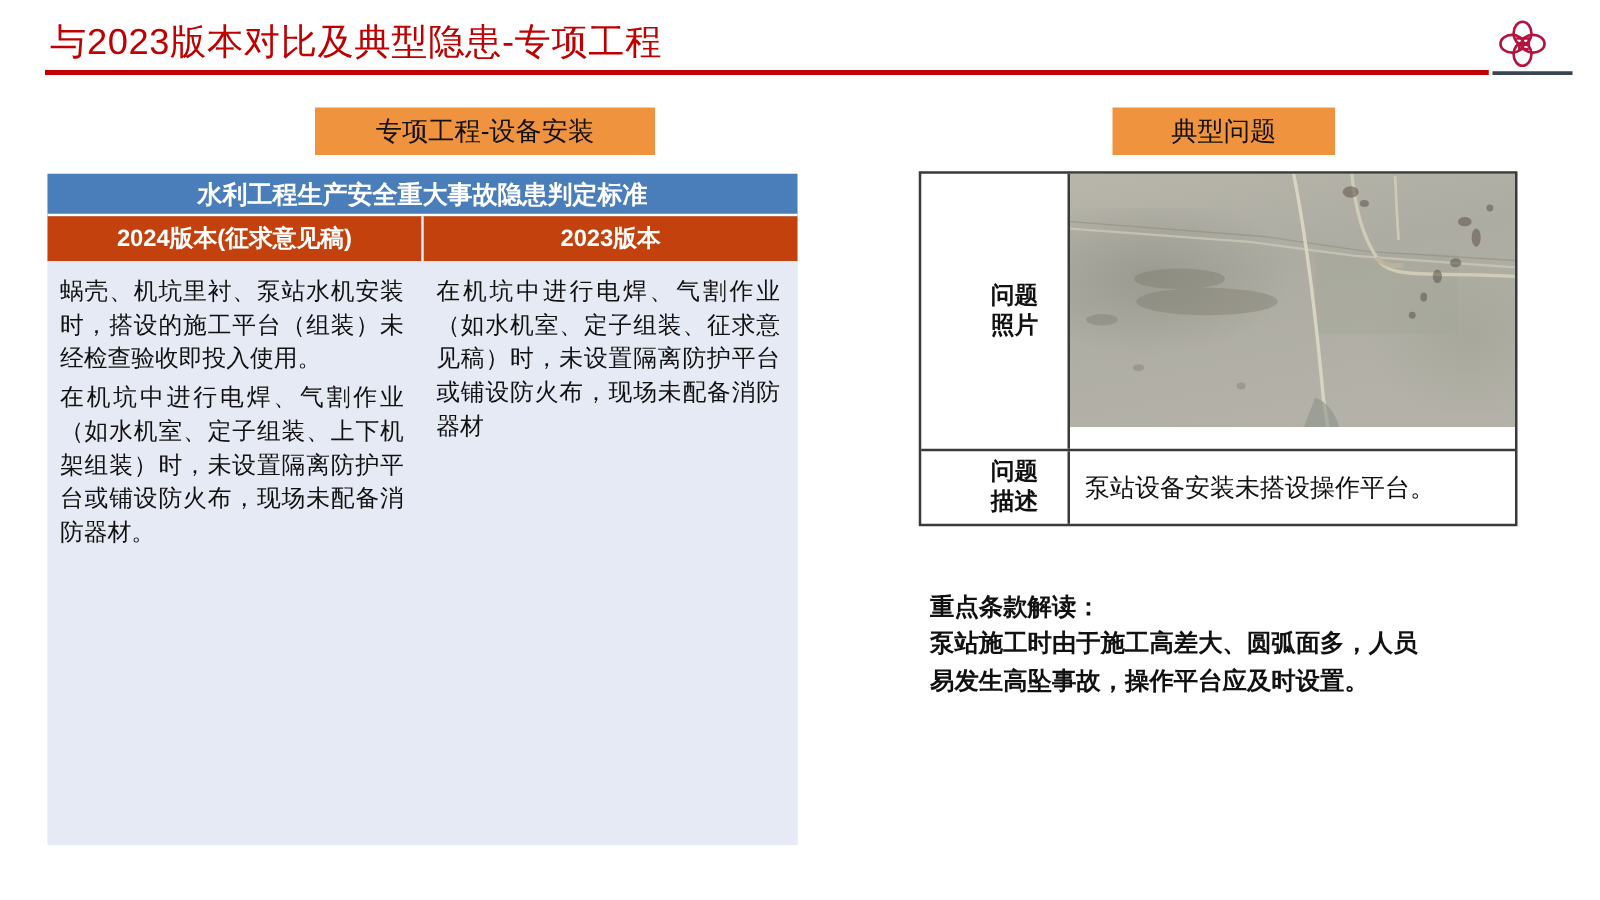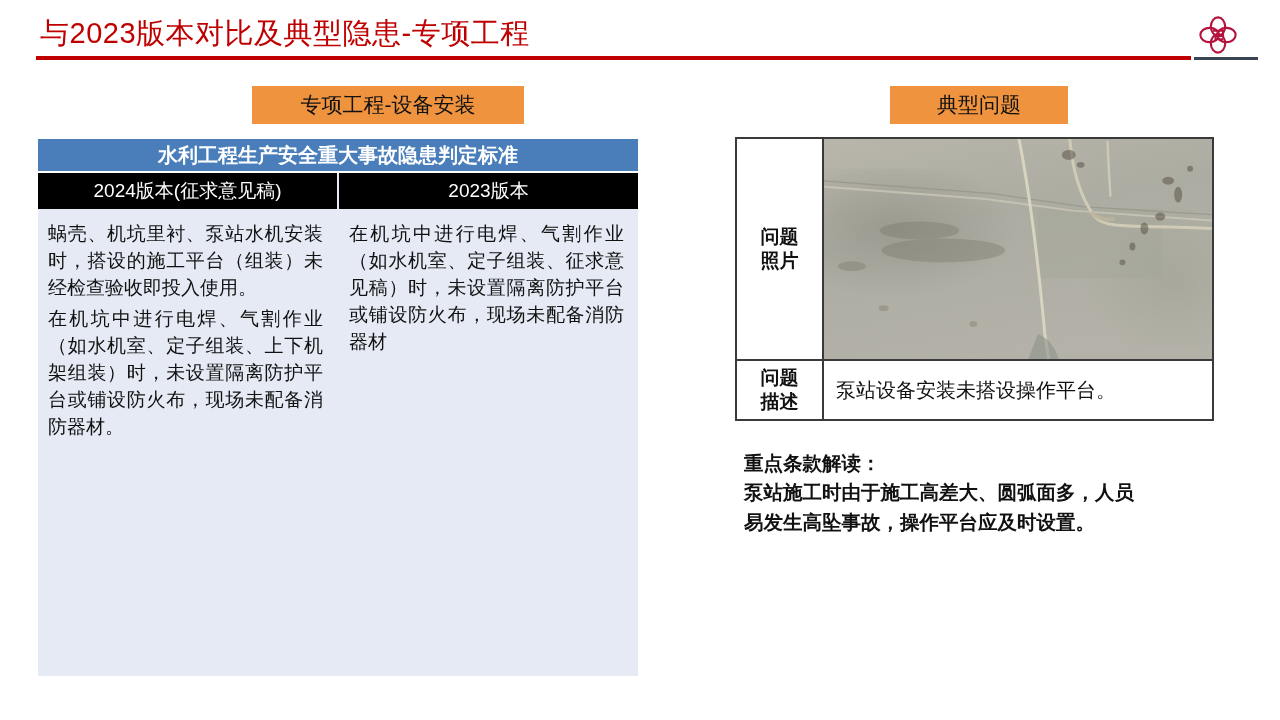--- a/index.html
+++ b/index.html
@@ -49,43 +49,43 @@
     background: #E6EAF4;
   }
   .cmp-head {
     height: 34px; background: #4A7EBB; color: #ffffff;
     font-size: 20px; font-weight: bold;
     display: flex; align-items: center; justify-content: center;
     border-bottom: 2px solid #ffffff;
   }
   .cmp-subhead { display: flex; height: 36px; }
   .cmp-subhead > div {
-    flex: 1; background: #000000; color: #ffffff;
-    font-size: 19px; font-weight: normal;
+    flex: 1; background: #c2410c; color: #ffffff;
+    font-size: 19px; font-weight: bold;
     display: flex; align-items: center; justify-content: center;
   }
   .cmp-subhead > div:first-child { margin-right: 2px; }
   .cmp-body { display: flex; height: calc(100% - 72px); }
   .cmp-body > div {
     flex: 1; padding: 12px 14px 0 10px;
     font-size: 19px; line-height: 1.42; color: #111111;
     text-align: justify; text-justify: inter-ideograph;
   }
   .cmp-body > div:first-child { margin-right: 2px; background: #E6EAF4; }
   .cmp-body > div:last-child { background: #E6EAF4; }
   .cmp-body p { margin-bottom: 4px; }
 
   
   .prob-table {
     position: absolute; left: 735px; top: 137px;
     width: 479px; height: 284px;
     border: 2px solid #3A3A3A;
     background: #ffffff;
   }
-  .prob-row { display: flex; }
+  .prob-row { display: flex; padding-left: 32px; }
   .prob-row.photo-row { height: 222px; border-bottom: 2px solid #3A3A3A; }
   .prob-row.desc-row  { height: 58px; }
   .prob-label {
     width: 87px; flex: none;
     display: flex; flex-direction: column;
     align-items: center; justify-content: center;
     font-size: 19px; font-weight: bold; color: #111111;
     border-right: 2px solid #3A3A3A;
     line-height: 1.25;
   }
@@ -93,25 +93,24 @@
   .prob-desc {
     flex: 1; display: flex; align-items: center;
     padding-left: 12px; font-size: 20px; color: #111111;
   }
 
   
   .photo-canvas { position: absolute; inset: 0; }
 
   
   .note {
-    position: absolute; left: 744px; top: 451px;
+    position: absolute; left: 744px; top: 472px;
     width: 470px;
     font-size: 19.5px; font-weight: bold; color: #111111;
     line-height: 1.5;
-    font-family: Liberation Mono, monospace;
   }
 </style>
 </head>
 <body>
 
 <div class="slide">
 
   <div class="slide-title">与2023版本对比及典型隐患-专项工程</div>
   <div class="title-rule"></div>
   <div class="title-rule-dark"></div>

